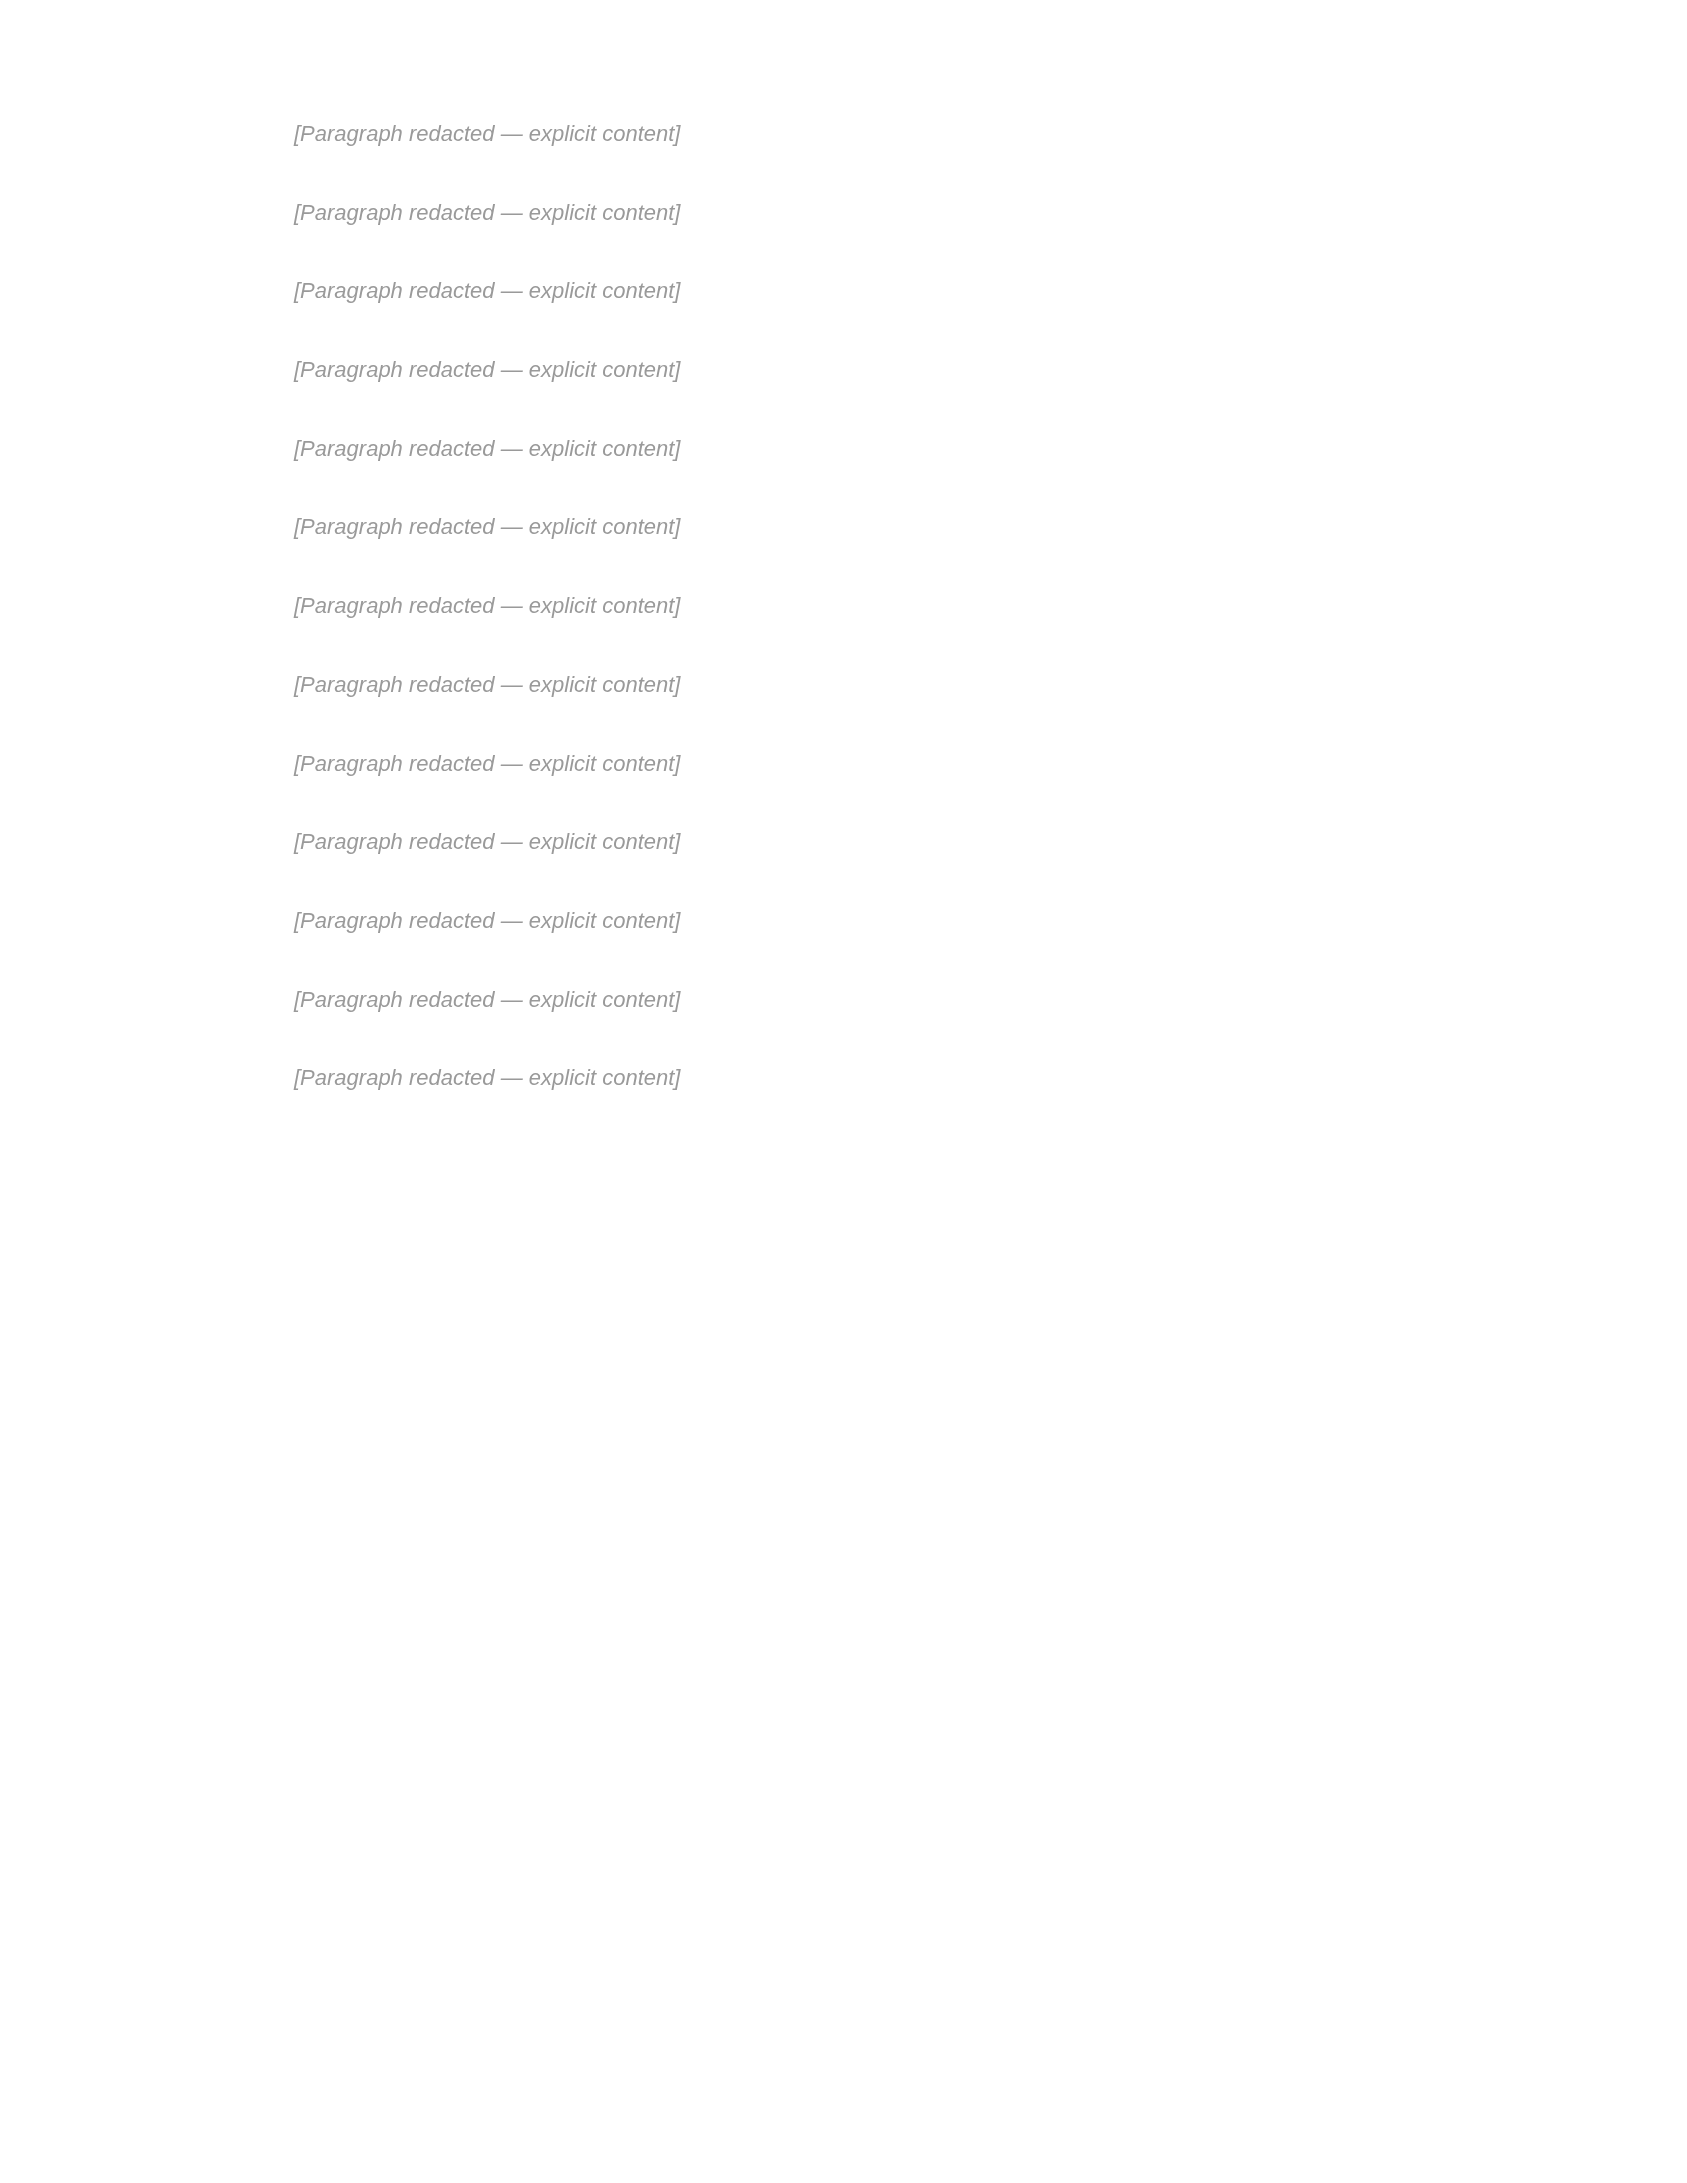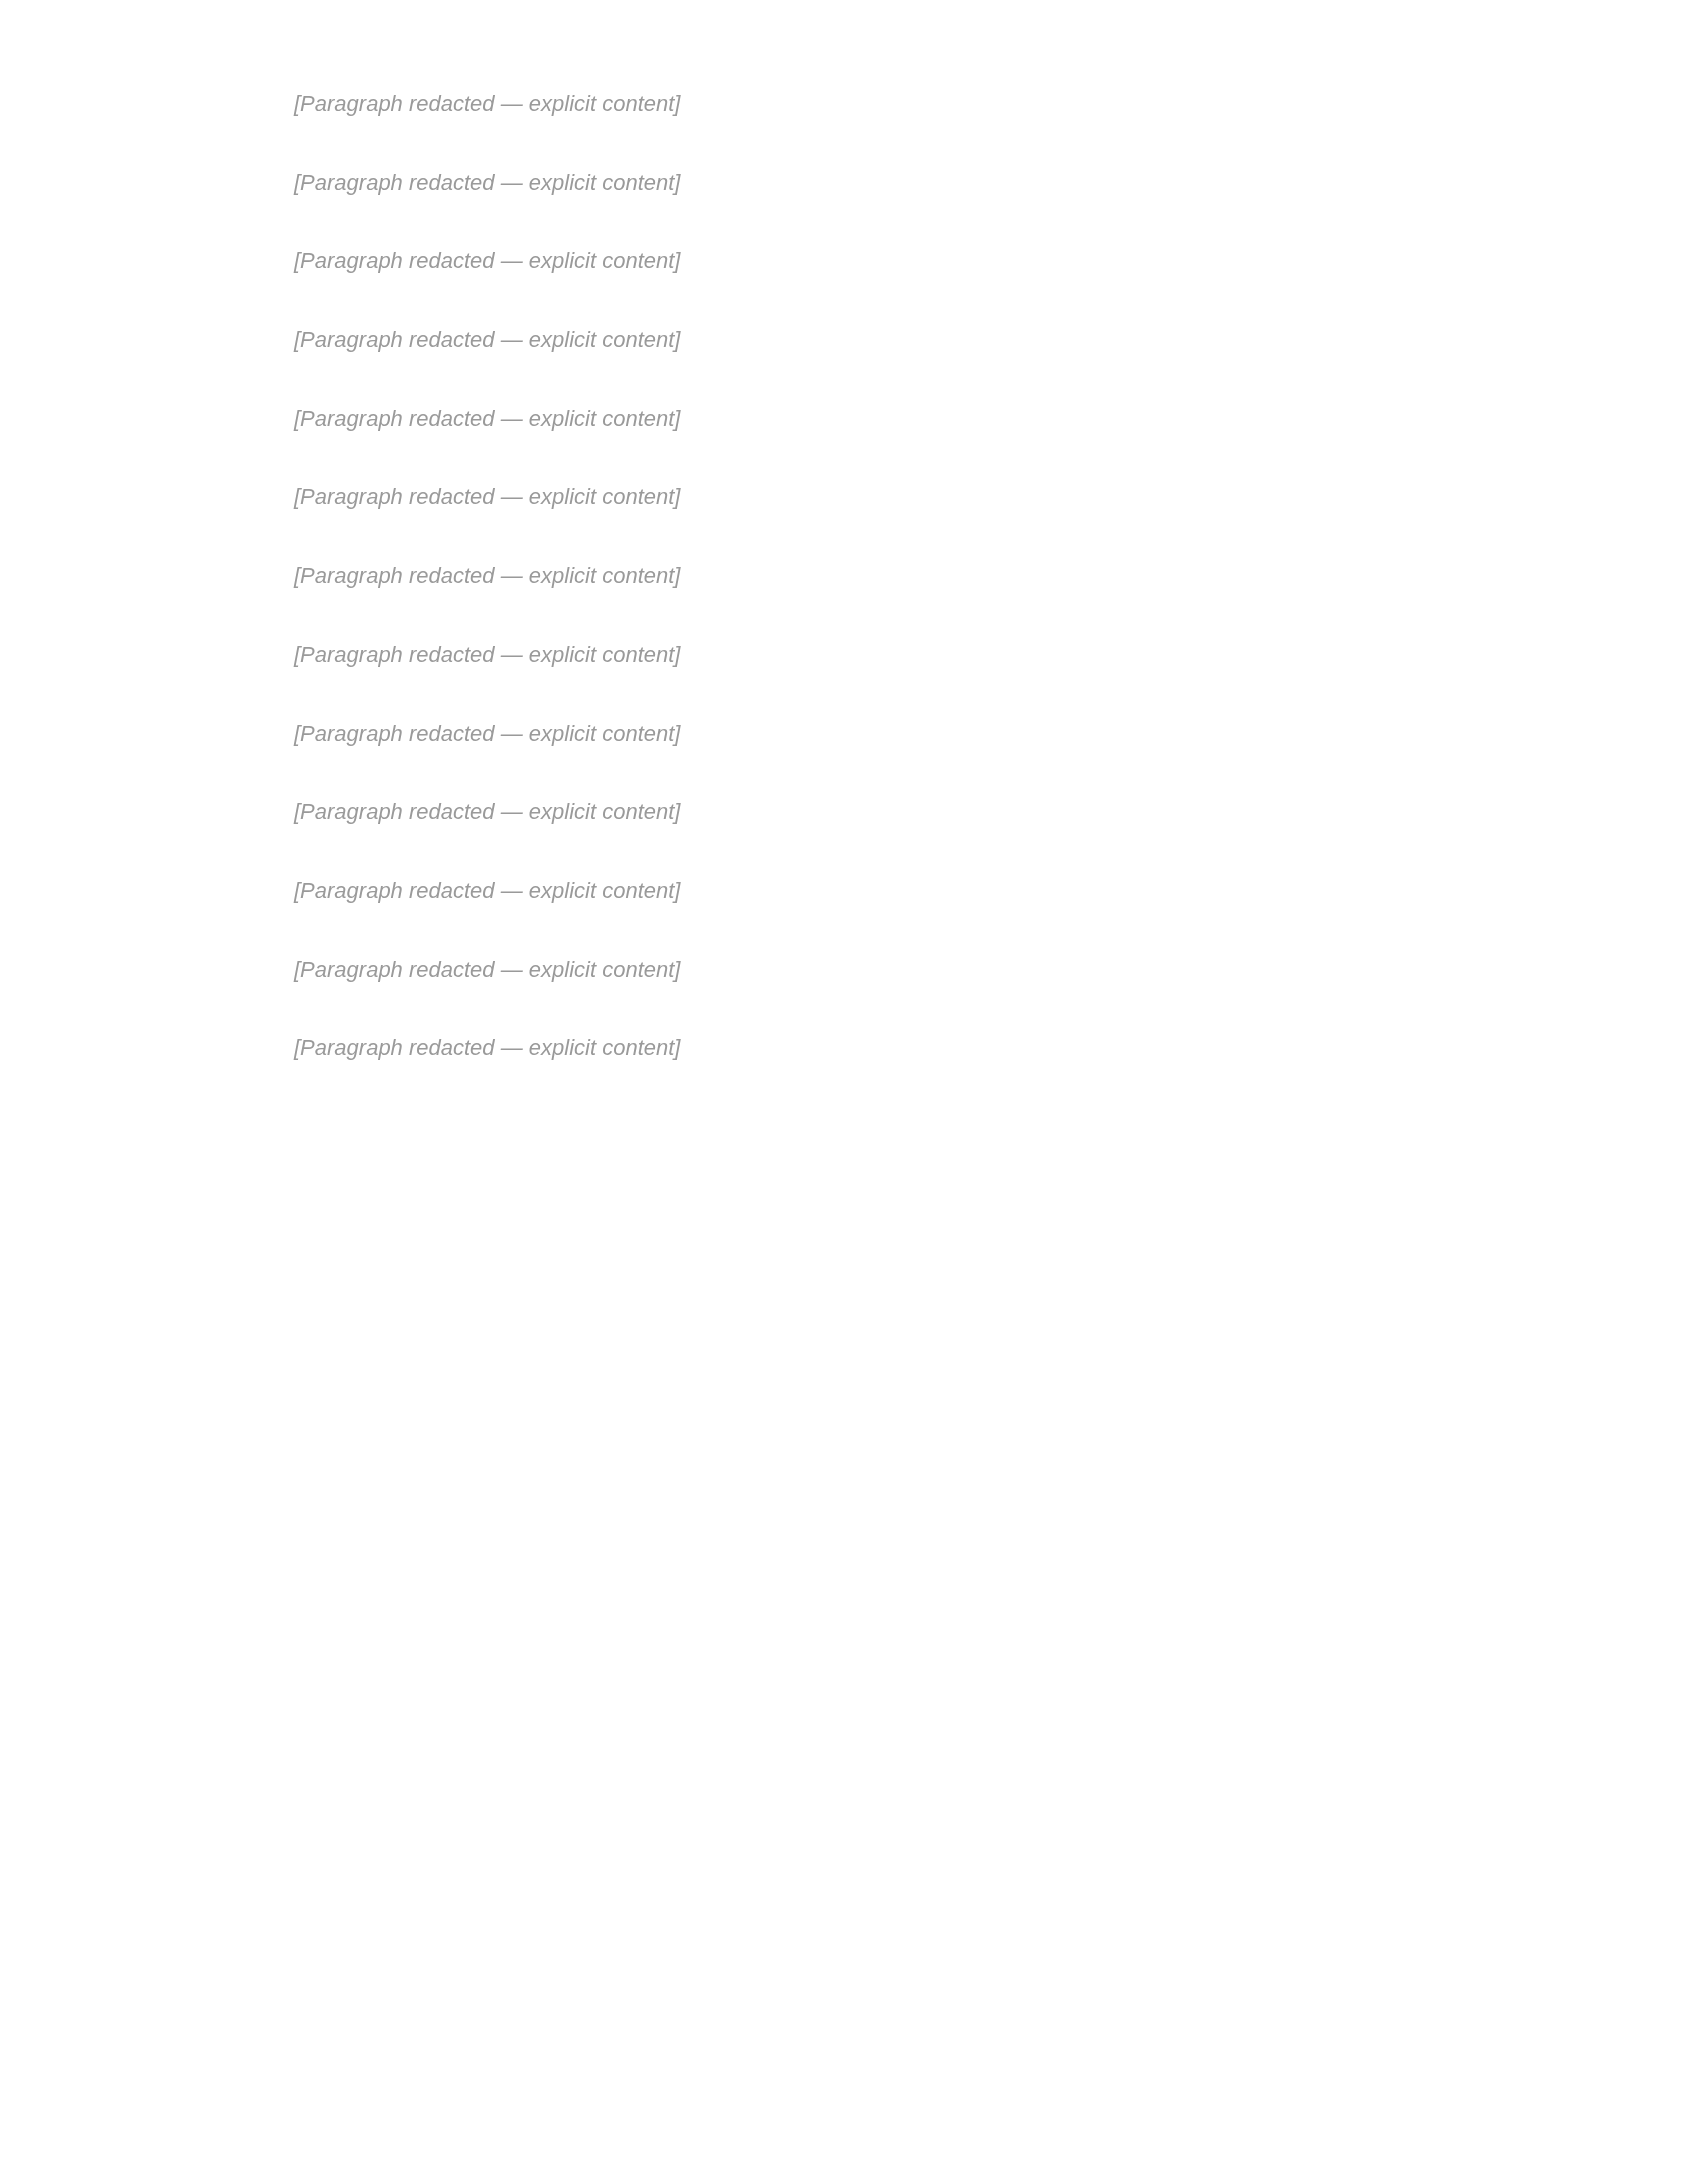--- a/index.html
+++ b/index.html
@@ -8,21 +8,21 @@
     background: #ffffff;
   }
   .page {
     width: 1687px;
     height: 1746px;
     background: #ffffff;
     position: relative;
     font-family: "Liberation Sans", sans-serif;
     color: #1a1a1a;
     box-sizing: border-box;
-    padding: 84px 195px 172px 195px;
+    padding: 114px 195px 172px 195px;
   }
   .paragraph {
     font-size: 22px;
     line-height: 1.85;
     text-align: justify;
     text-indent: 99px;
     margin: 0 0 38px 0;
     color: #9a9a9a;
     font-style: italic;
   }

